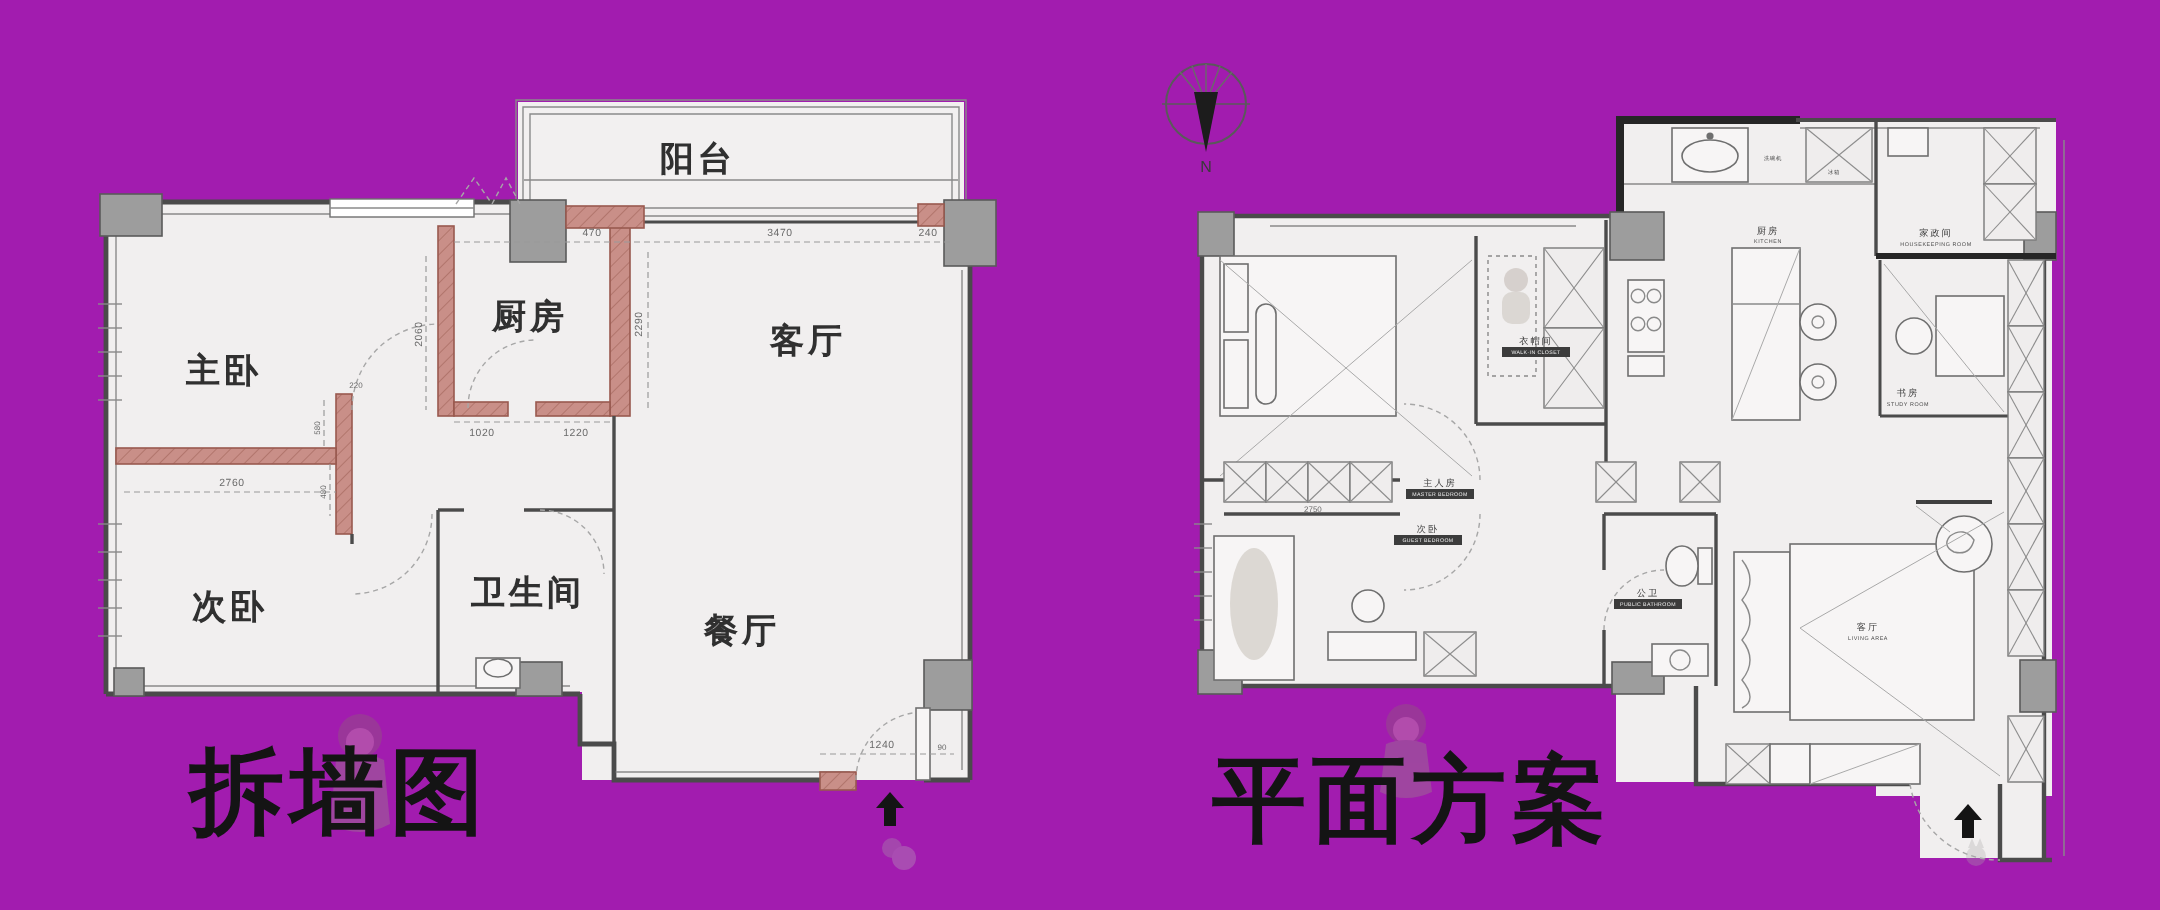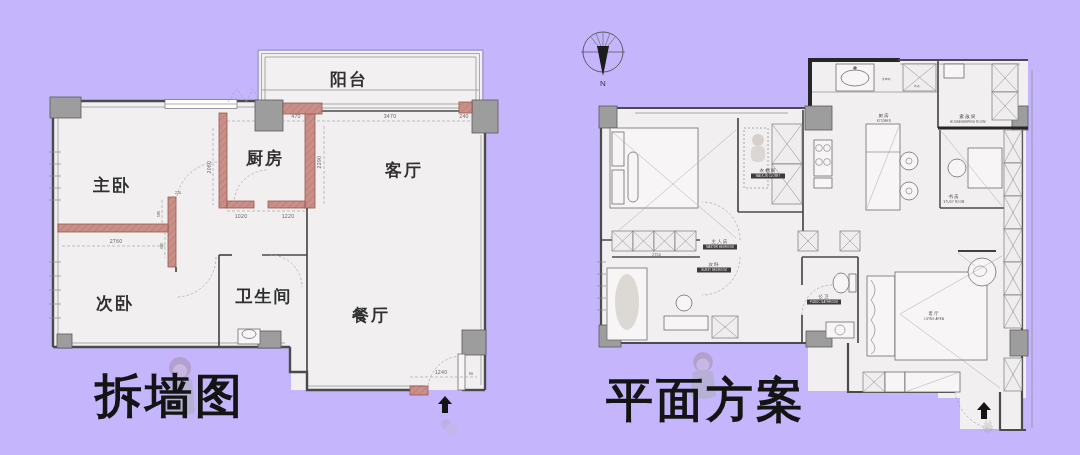--- a/index.html
+++ b/index.html
@@ -1,16 +1,16 @@
 <!DOCTYPE html>
 <html><head>
 <meta charset="utf-8">
 <style>
   html,body{margin:0;padding:0;background:#e9e7e7;font-family:"Liberation Sans",sans-serif;}
-  .stage{position:relative;width:1080px;height:455px;background:#c4b5fd;overflow:hidden;}
+  .stage{position:relative;width:1080px;height:455px;background:#a21caf;overflow:hidden;}
   svg{display:block;}
   text{font-family:"Liberation Sans",sans-serif;}
   .room-label{font-size:17px;font-weight:600;fill:#303030;letter-spacing:2px;}
   .dim{font-size:5.2px;fill:#6a6a6a;letter-spacing:0.3px;}
   .dim-sm{font-size:4px;fill:#6a6a6a;}
   .tiny-cn{font-size:4.6px;fill:#3a3a3a;letter-spacing:1px;}
   .tiny-en{font-size:2.7px;fill:#4a4a4a;letter-spacing:0.3px;}
   .tiny-en-bar{font-size:2.6px;fill:#f2f2f2;letter-spacing:0.2px;}
   .plan-title{font-size:47px;font-weight:800;fill:#141414;letter-spacing:3px;}
   .wall{stroke:#4b4b4b;fill:none;}

